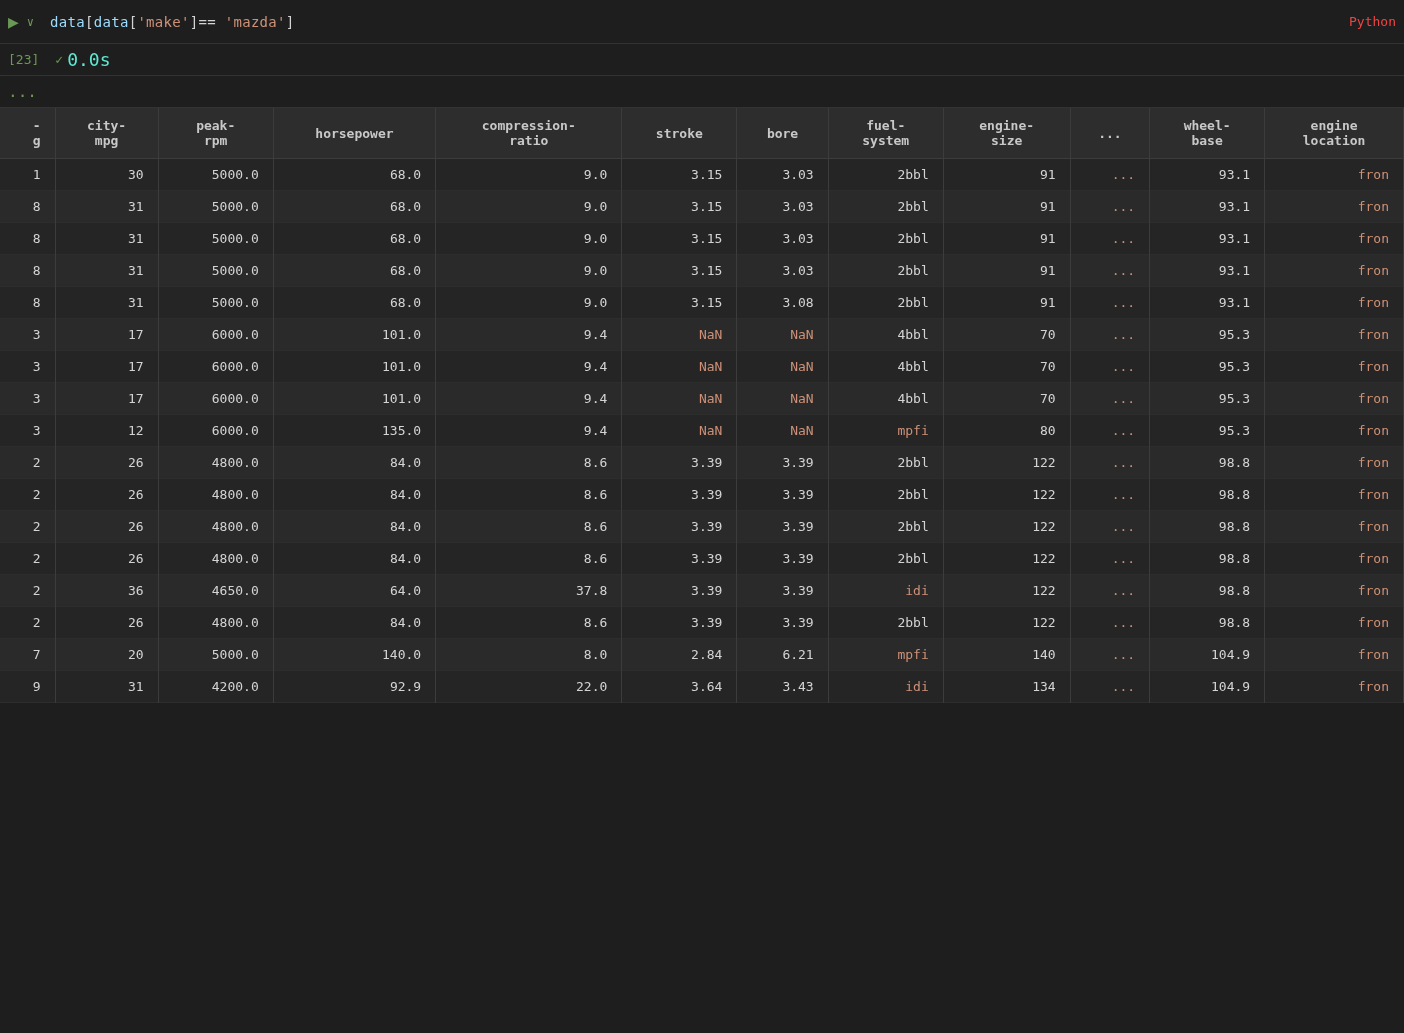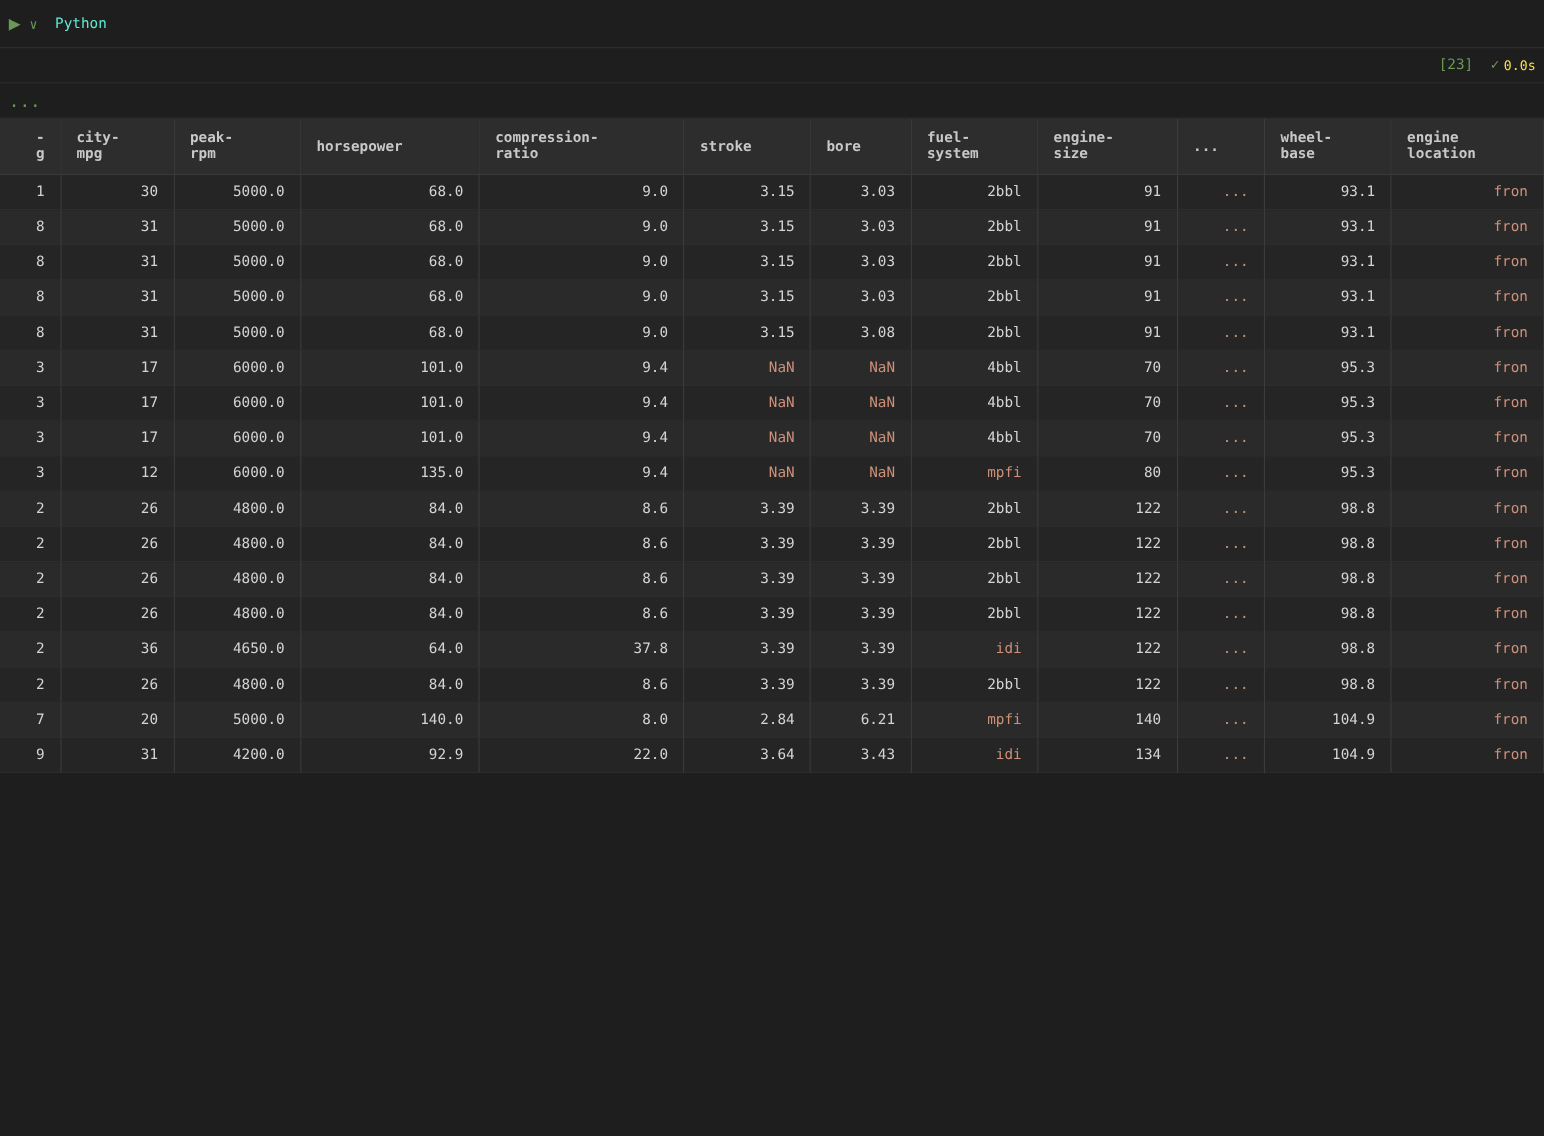--- a/index.html
+++ b/index.html
@@ -38,46 +38,45 @@
       flex: 1;
       color: #d4d4d4;
       font-size: 14px;
       letter-spacing: 0.3px;
     }
     .code-cell .kw-data { color: #9cdcfe; }
     .code-cell .kw-bracket { color: #d4d4d4; }
     .code-cell .kw-str { color: #ce9178; }
     .code-cell .kw-op { color: #d4d4d4; }
     .lang-label {
-      color: #5eead4;
+      color: #ef4444;
       font-size: 13px;
     }
 
     
     .statusbar {
       display: flex;
       align-items: center;
       background: #1e1e1e;
       border-bottom: 1px solid #333;
       height: 32px;
       padding: 0 8px;
-      justify-content: flex-end;
     }
     .cell-num {
       color: #6a9955;
       margin-right: 16px;
       font-size: 13px;
     }
     .status-check {
       color: #6a9955;
       margin-right: 4px;
     }
     .status-time {
-      color: #fde047;
-      font-size: 12px;
+      color: #5eead4;
+      font-size: 18px;
     }
 
     
     .dots-row {
       background: #1e1e1e;
       padding: 6px 8px;
       color: #6a9955;
       font-size: 16px;
       border-bottom: 1px solid #333;
     }
@@ -92,21 +91,21 @@
       border-collapse: collapse;
       width: 100%;
     }
 
     thead th {
       background: #2d2d2d;
       color: #c8c8c8;
       font-weight: 600;
       font-size: 13px;
       padding: 10px 14px;
-      text-align: left;
+      text-align: center;
       border-bottom: 1px solid #3c3c3c;
       border-right: 1px solid #3c3c3c;
       white-space: nowrap;
       position: sticky;
       top: 0;
     }
 
     thead th:first-child {
       text-align: right;
     }
@@ -139,20 +138,23 @@
     .ellipsis-col {
       color: #888;
     }
   </style>
 </head>
 <body>
 
 <div class="toolbar">
   <span class="run-btn">▶</span>
   <span class="chevron-btn">∨</span>
+  <div class="code-cell">
+    <span class="kw-data">data</span><span class="kw-bracket">[</span><span class="kw-data">data</span><span class="kw-bracket">[</span><span class="kw-str">'make'</span><span class="kw-bracket">]</span><span class="kw-op">==</span><span class="kw-str"> 'mazda'</span><span class="kw-bracket">]</span>
+  </div>
   <span class="lang-label">Python</span>
 </div>
 
 <div class="statusbar">
   <span class="cell-num">[23]</span>
   <span class="status-check">✓</span>
   <span class="status-time">0.0s</span>
 </div>
 
 <div class="dots-row">

